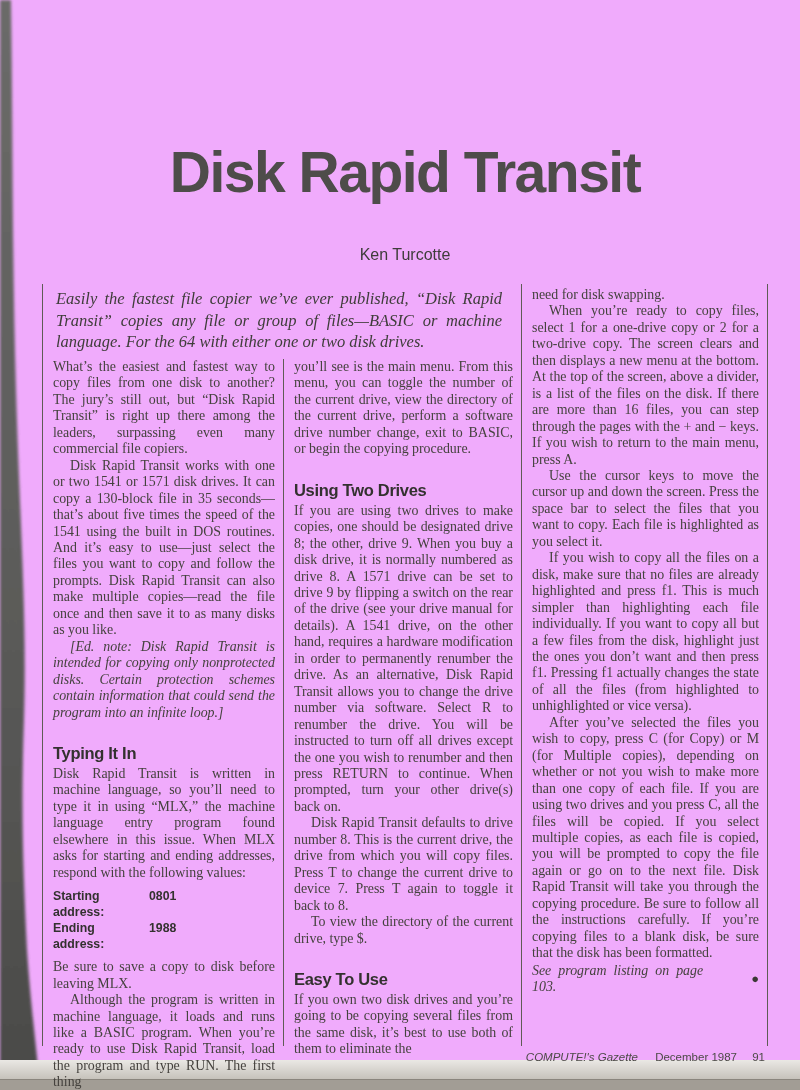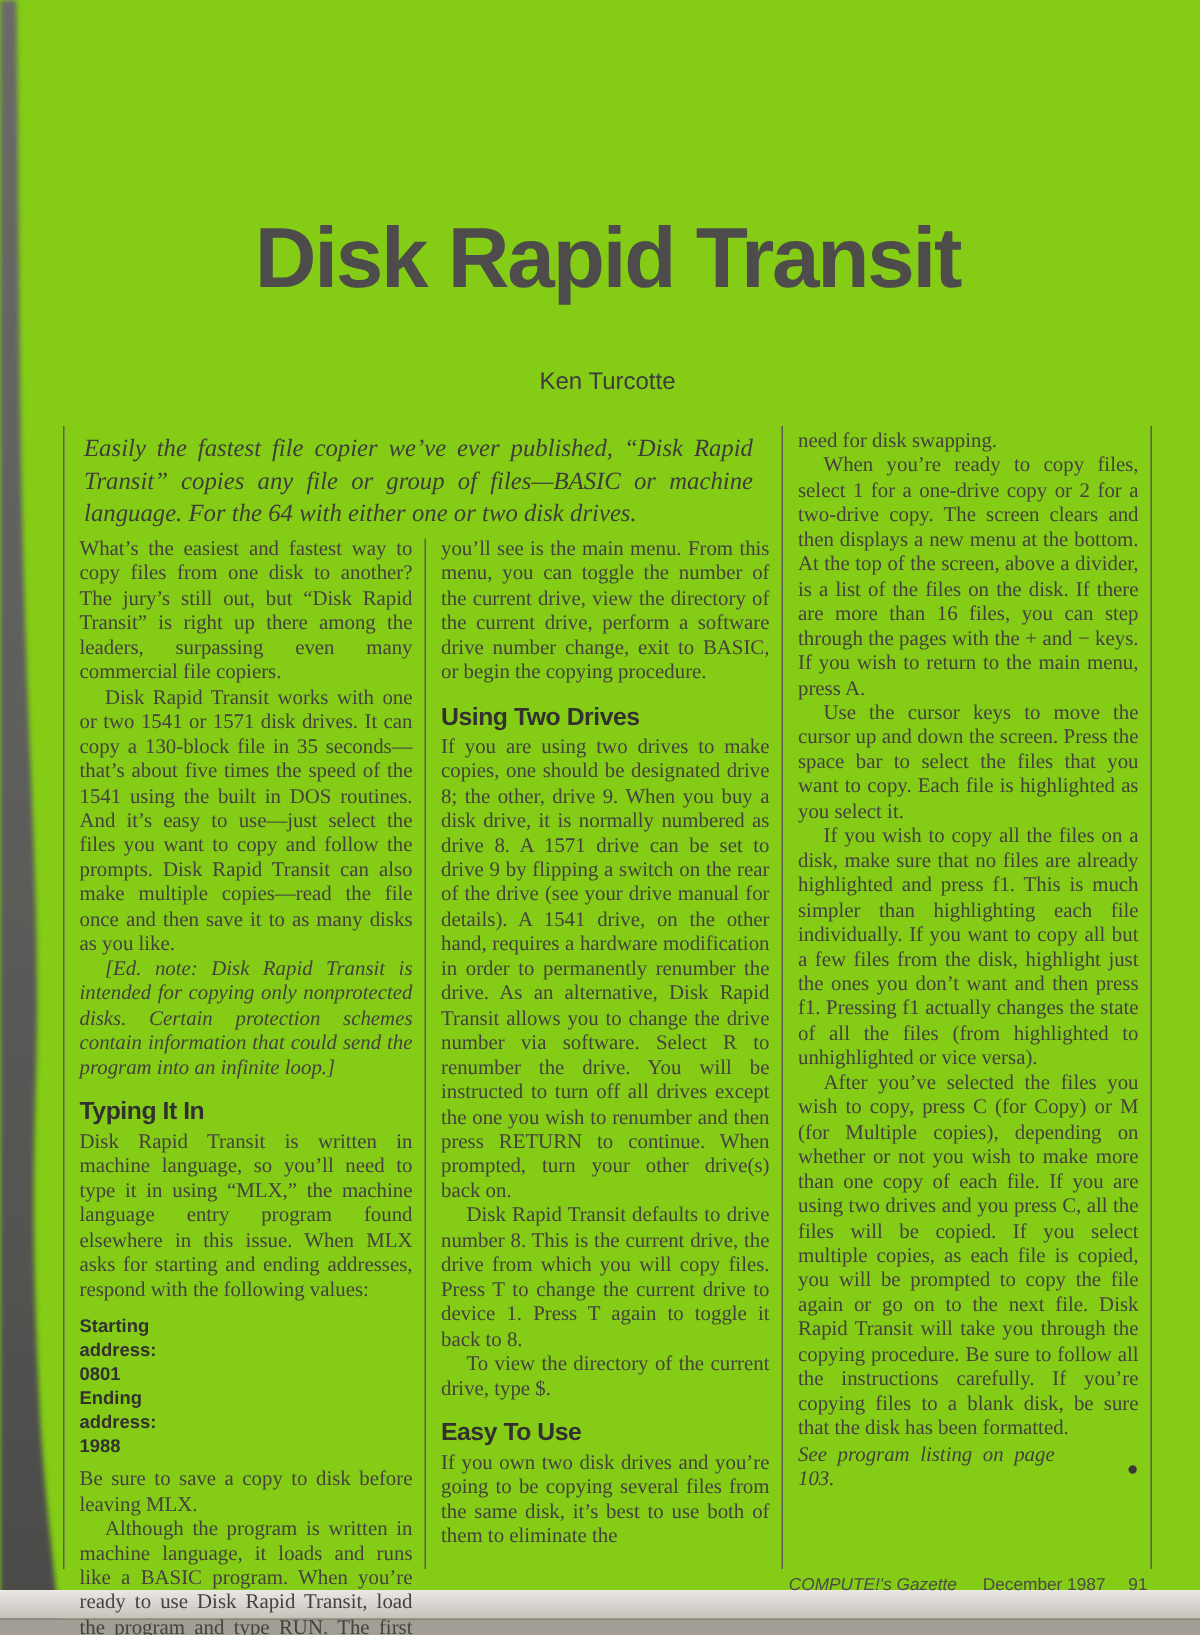--- a/index.html
+++ b/index.html
@@ -1,19 +1,19 @@
 <!DOCTYPE html>
 <html><head>
 <meta charset="utf-8">
 <style>
   html,body{margin:0;padding:0;}
   .page{
     position:relative;
     width:800px;height:1090px;
-    background:#84cc16;
+    background:#f0abfc;
     overflow:hidden;
     font-family:"Liberation Serif", serif;
   }
   
   .gutter-svg{position:absolute;left:0;top:0;}
   
   .bottom-fade{position:absolute;left:0;top:1060px;width:800px;height:19px;
     background:linear-gradient(#eae8e4,#c6c2bb);}
   .bottom-strip{position:absolute;left:0;top:1079px;width:800px;height:11px;
     background:#a29d95;border-top:1px solid #8a857d;}
@@ -49,28 +49,28 @@
   }
   .col-1{left:53px;top:359px;width:222px;}
   .col-2{left:294px;top:359px;width:219px;}
   .col-3{left:532px;top:287px;width:227px;}
   .col p{margin:0;}
   .indent{text-indent:17px;}
   .ed-note{font-style:italic;margin:3px 0 5px;text-indent:17px;}
   .section-heading{
     font-family:"Liberation Sans", sans-serif;
     font-weight:bold;font-size:16.5px;letter-spacing:-0.3px;
-    color:#33312f;margin:11px 0 3px;line-height:19px;
+    color:#33312f;margin:23px 0 3px;line-height:19px;
   }
   .addr-block{
     font-family:"Liberation Sans", sans-serif;
     font-weight:bold;font-size:12.3px;line-height:16px;
     color:#33312f;margin:7px 0 7px;
   }
-  .addr-row{display:flex;flex-direction:column;}
+  .addr-row{display:flex;}
   .addr-label{width:96px;}
   .listing-note{
     display:flex;justify-content:space-between;align-items:center;
     font-style:italic;margin-top:1px;gap:48px;
   }
   .end-marker{font-style:normal;font-size:13px;color:#3a3834;line-height:16px;}
   .footer{
     position:absolute;left:42px;top:1051px;width:723px;
     text-align:right;
     font-family:"Liberation Sans", sans-serif;
@@ -129,21 +129,21 @@
       </div>
     </div>
     <p>Be sure to save a copy to disk before leaving MLX.</p>
     <p class="indent">Although the program is written in machine language, it loads and runs like a BASIC program. When you’re ready to use Disk Rapid Transit, load the program and type RUN. The first thing</p>
   </div>
 
   <div class="col col-2">
     <p>you’ll see is the main menu. From this menu, you can toggle the number of the current drive, view the directory of the current drive, perform a software drive number change, exit to BASIC, or begin the copying procedure.</p>
     <div class="section-heading">Using Two Drives</div>
     <p>If you are using two drives to make copies, one should be designated drive 8; the other, drive 9. When you buy a disk drive, it is normally numbered as drive 8. A 1571 drive can be set to drive 9 by flipping a switch on the rear of the drive (see your drive manual for details). A 1541 drive, on the other hand, requires a hardware modification in order to permanently renumber the drive. As an alternative, Disk Rapid Transit allows you to change the drive number via software. Select R to renumber the drive. You will be instructed to turn off all drives except the one you wish to renumber and then press RETURN to continue. When prompted, turn your other drive(s) back on.</p>
-    <p class="indent">Disk Rapid Transit defaults to drive number 8. This is the current drive, the drive from which you will copy files. Press T to change the current drive to device 1. Press T again to toggle it back to 8.</p>
+    <p class="indent">Disk Rapid Transit defaults to drive number 8. This is the current drive, the drive from which you will copy files. Press T to change the current drive to device 7. Press T again to toggle it back to 8.</p>
     <p class="indent">To view the directory of the current drive, type $.</p>
     <div class="section-heading">Easy To Use</div>
     <p>If you own two disk drives and you’re going to be copying several files from the same disk, it’s best to use both of them to eliminate the</p>
   </div>
 
   <div class="col col-3">
     <p>need for disk swapping.</p>
     <p class="indent">When you’re ready to copy files, select 1 for a one-drive copy or 2 for a two-drive copy. The screen clears and then displays a new menu at the bottom. At the top of the screen, above a divider, is a list of the files on the disk. If there are more than 16 files, you can step through the pages with the + and − keys. If you wish to return to the main menu, press A.</p>
     <p class="indent">Use the cursor keys to move the cursor up and down the screen. Press the space bar to select the files that you want to copy. Each file is highlighted as you select it.</p>
     <p class="indent">If you wish to copy all the files on a disk, make sure that no files are already highlighted and press f1. This is much simpler than highlighting each file individually. If you want to copy all but a few files from the disk, highlight just the ones you don’t want and then press f1. Pressing f1 actually changes the state of all the files (from highlighted to unhighlighted or vice versa).</p>

